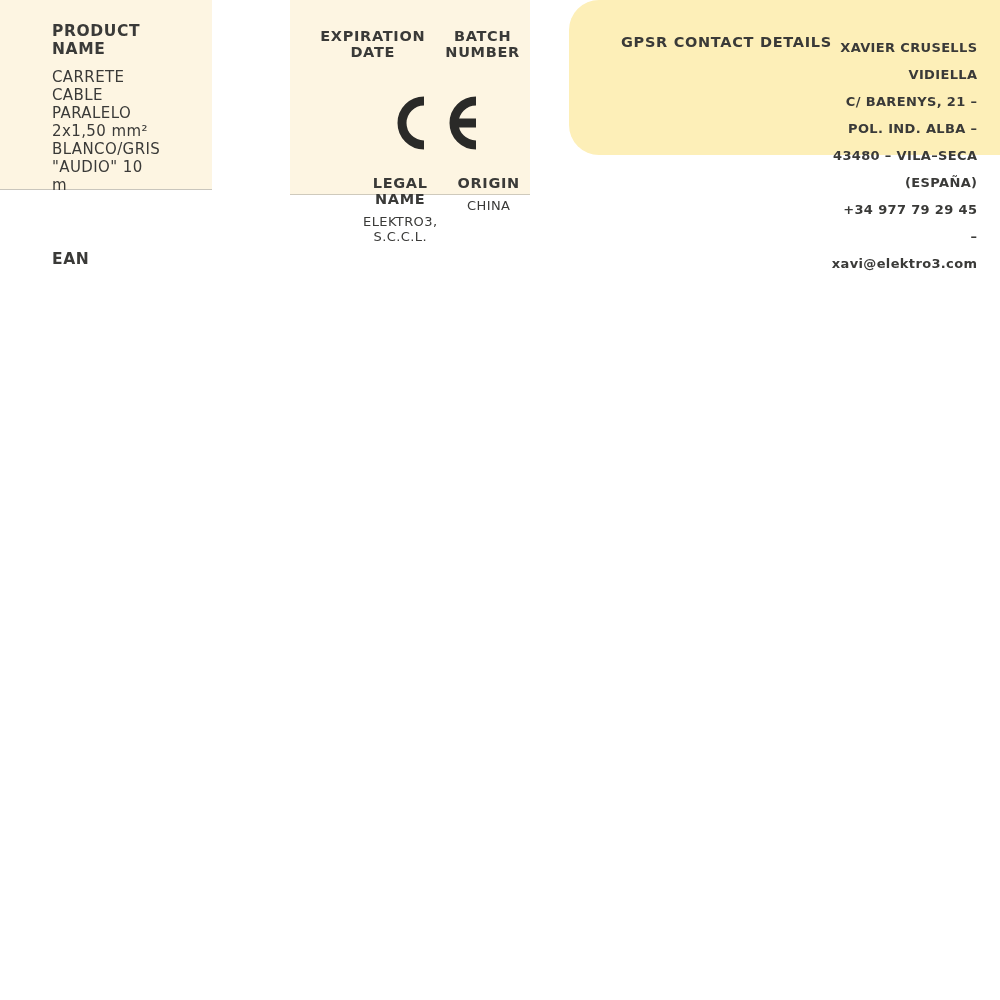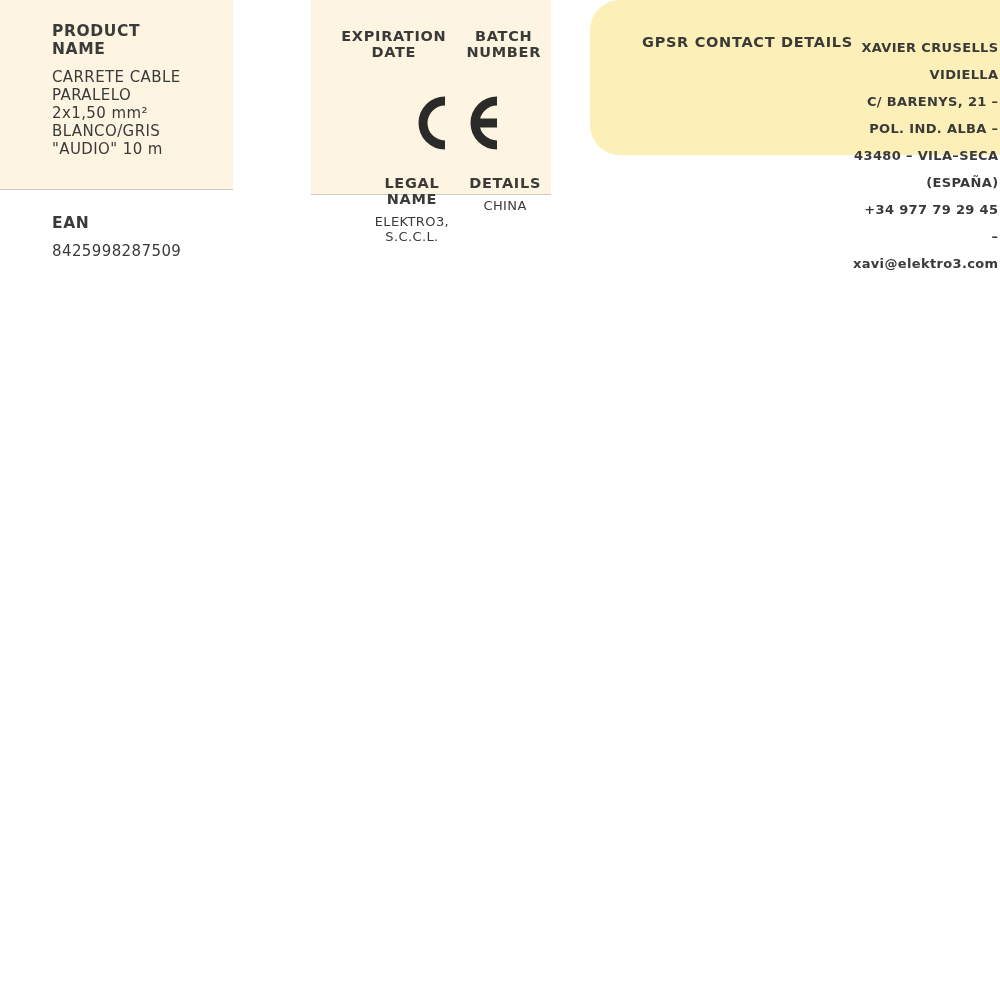--- a/index.html
+++ b/index.html
@@ -133,21 +133,20 @@
 
 <div class="page">
 
   <div class="top-block">
     <div class="field-group">
       <p class="field-label">PRODUCT NAME</p>
       <p class="field-value">CARRETE CABLE PARALELO 2x1,50 mm² BLANCO/GRIS "AUDIO" 10 m</p>
     </div>
     <div class="field-group">
       <p class="field-label">EAN</p>
-      <p class="field-value">8425998287509</p>
     </div>
   </div>
 
   <div class="media-area"></div>
 
   <div class="info-block">
     <div class="info-grid">
       <div class="info-cell"></div>
       <div class="info-cell">
         <p class="info-title">EXPIRATION DATE</p>
@@ -159,21 +158,21 @@
       </div>
     </div>
 
     <div class="info-grid row-two">
       <div class="info-cell"></div>
       <div class="info-cell">
         <p class="info-title">LEGAL NAME</p>
         <p class="info-value">ELEKTRO3, S.C.C.L.</p>
       </div>
       <div class="info-cell">
-        <p class="info-title">DETAILS</p>
+        <p class="info-title">ORIGIN</p>
         <p class="info-value">CHINA</p>
       </div>
     </div>
 
     <svg class="ce-mark" viewBox="0 0 86 62">
       <path d="M32 9 A22 22 0 1 0 32 53" fill="none" stroke="#2a2a28" stroke-width="9"></path>
       <path d="M84 9 A22 22 0 1 0 84 53" fill="none" stroke="#2a2a28" stroke-width="9"></path>
       <rect x="62" y="26.5" width="22" height="9" fill="#2a2a28"></rect>
     </svg>
   </div>

